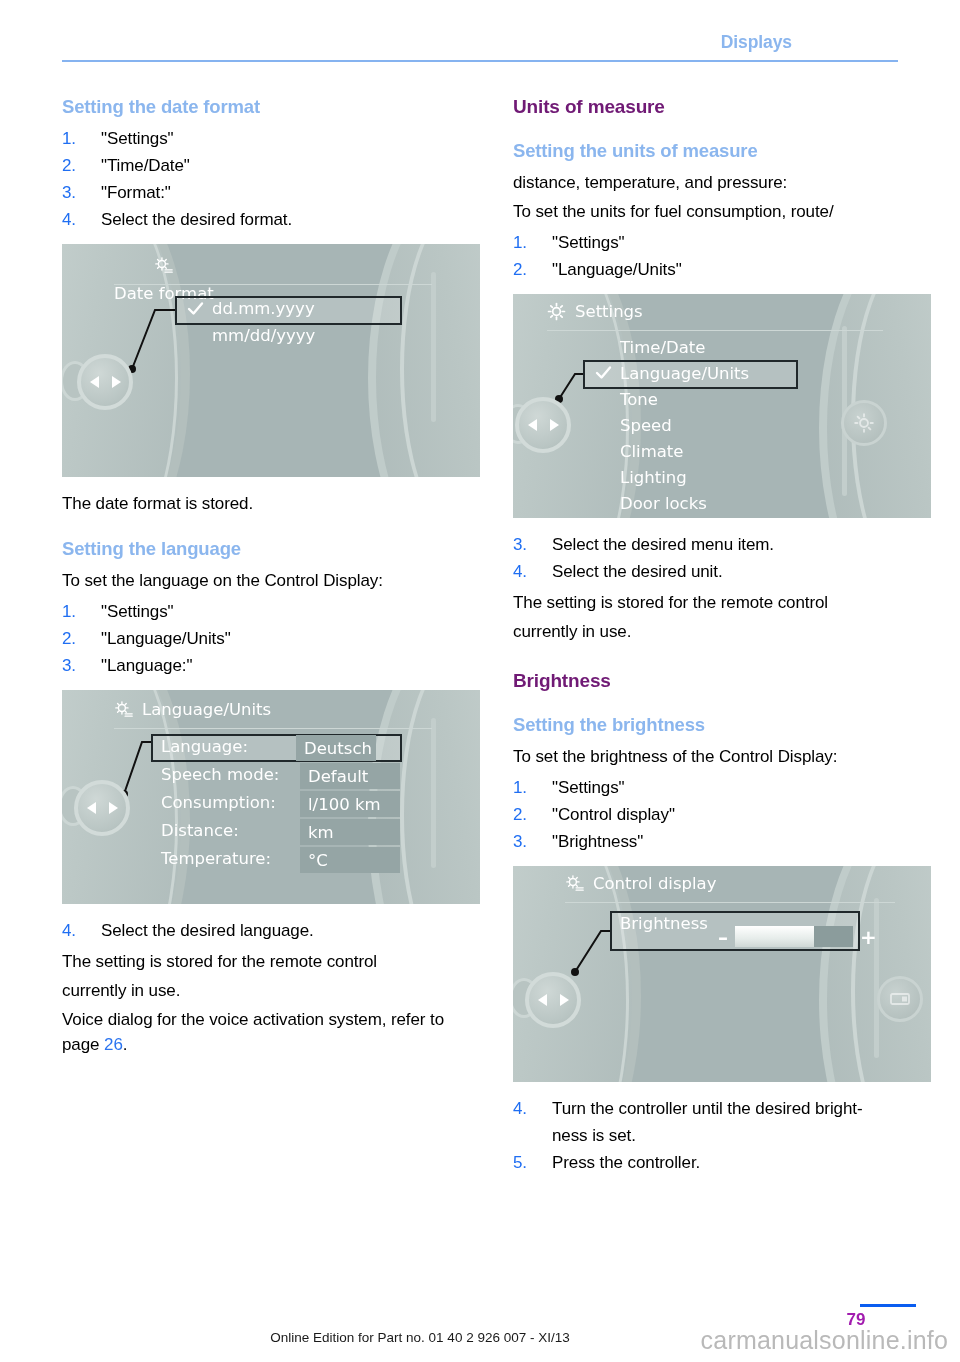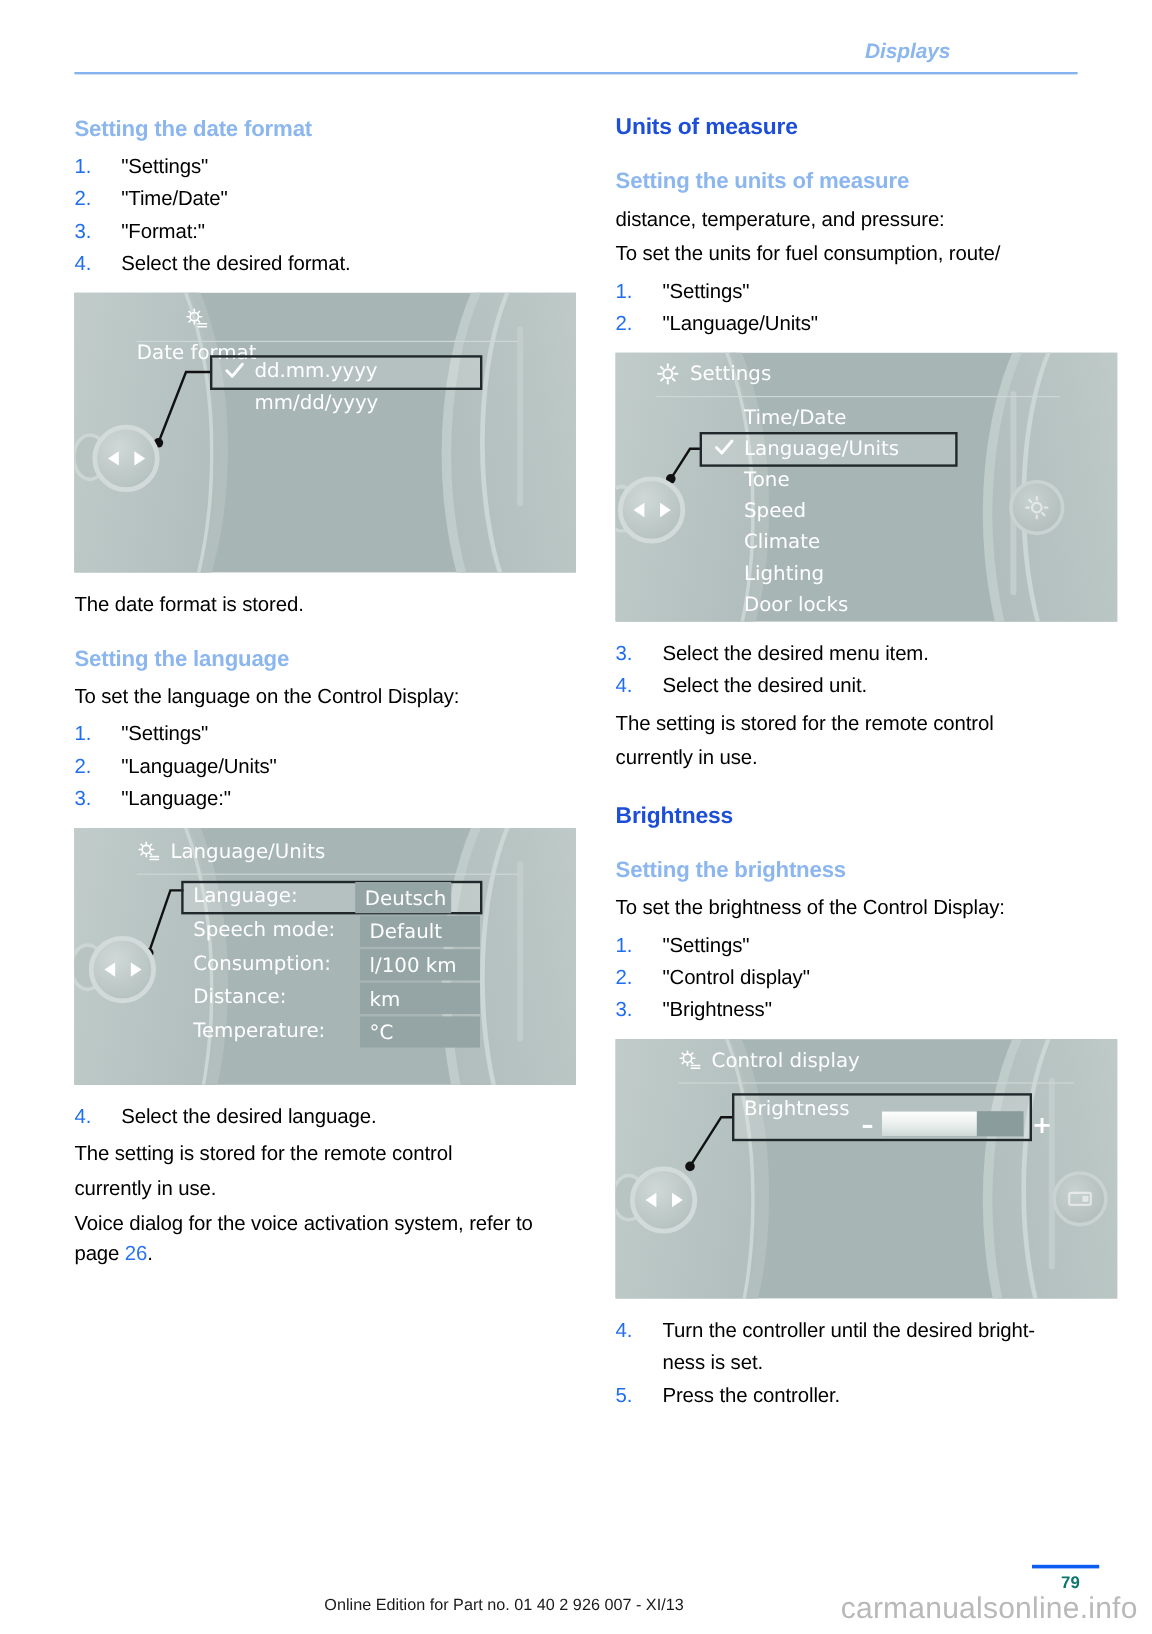--- a/index.html
+++ b/index.html
@@ -12,21 +12,20 @@
     position: relative;
     overflow: hidden;
   }
 
   
   .header {
     position: absolute;
     top: 0; left: 0;
     width: 808px;
     height: 62px;
-    font-style: italic;
   }
   .header-rule {
     position: absolute;
     left: 62px;
     top: 60px;
     width: 836px;
     height: 2px;
     background: #86b3f0;
   }
   .tabs {
@@ -57,21 +56,21 @@
   .col {
     position: absolute;
     top: 96px;
     width: 388px;
   }
   .col-left  { left: 62px; }
   .col-right { left: 513px; }
 
   
   h2.sec {
-    color: #1d4ed8;
+    color: #701a75;
     font-size: 19px;
     font-weight: bold;
     letter-spacing: -0.15px;
     margin-top: 26px;
     margin-bottom: 13px;
   }
   h3.sub {
     color: #8bb6ee;
     font-size: 18.5px;
     font-weight: bold;
@@ -277,26 +276,26 @@
 
   
   .footer-rule {
     position: absolute;
     left: 860px; top: 1304px;
     width: 56px; height: 3px;
     background: #0a5df0;
   }
   .pagenum {
     position: absolute;
-    left: 864px; top: 1310px;
+    left: 828px; top: 1310px;
     width: 56px;
     text-align: center;
-    font-size: 14px;
+    font-size: 17px;
     font-weight: bold;
-    color: #0f766e;
+    color: #a21caf;
   }
   .online-note {
     position: absolute;
     left: 0; top: 1330px;
     width: 840px;
     text-align: center;
     font-size: 13.5px;
     color: #1a1a1a;
     font-family: "Liberation Sans", sans-serif;
   }

